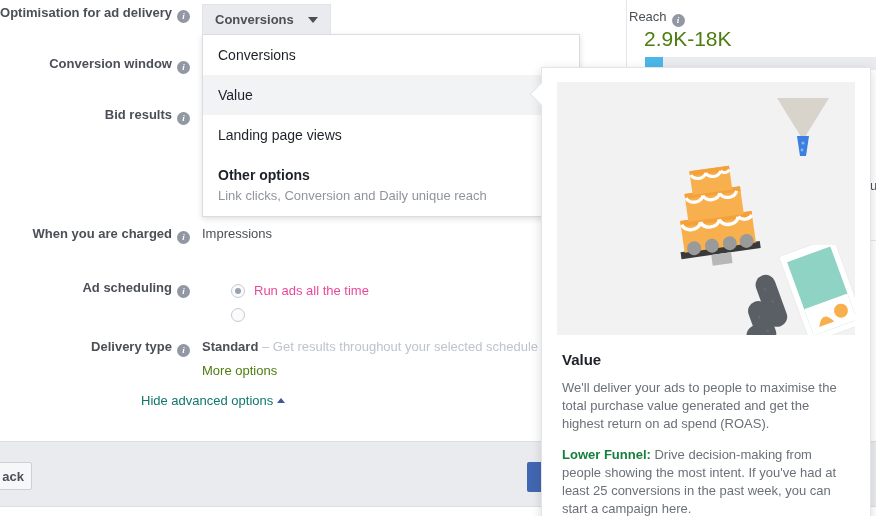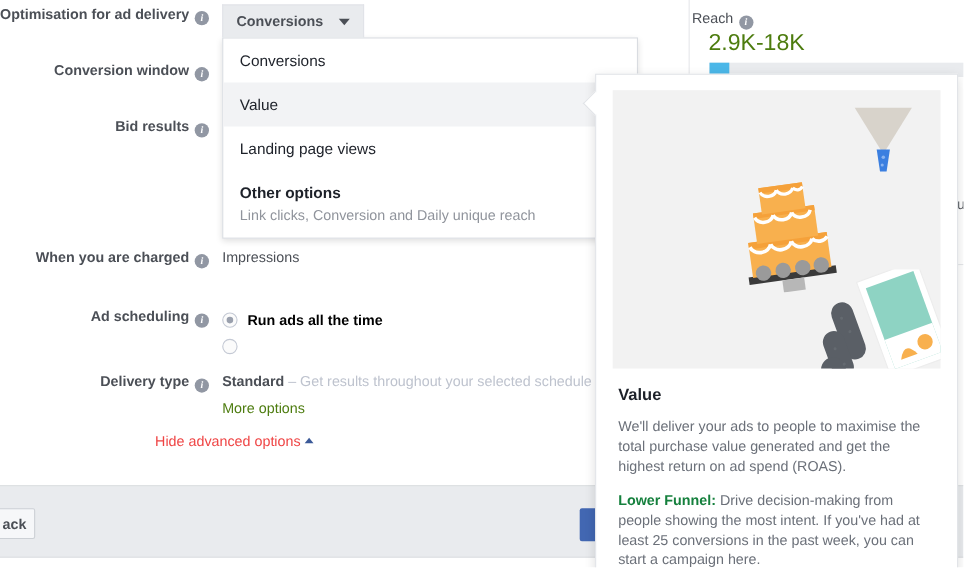--- a/index.html
+++ b/index.html
@@ -94,41 +94,41 @@
   .radio.checked::after {
     content: "";
     position: absolute;
     left: 3px; top: 3px;
     width: 6px; height: 6px;
     border-radius: 50%;
     background: #9aa0ad;
   }
   .radio-label {
     font-size: 13px;
-    font-weight: bold;
-    color: #000000;
+    font-weight: normal;
+    color: #ec4899;
     white-space: nowrap;
   }
 
   .delivery-strong { font-weight: bold; color: #4b4f56; }
   .delivery-rest { color: #bec3ce; }
 
   .link {
     color: #4d7c0f;
     font-size: 13px;
     text-decoration: none;
     cursor: pointer;
   }
 
   .hide-adv {
     position: absolute;
     left: 141px;
     top: 393px;
     font-size: 13px;
-    color: #ef4444;
+    color: #0f766e;
     cursor: pointer;
     white-space: nowrap;
   }
   .caret-up {
     display: inline-block;
     margin-left: 4px;
     width: 0; height: 0;
     border-left: 4px solid transparent;
     border-right: 4px solid transparent;
     border-bottom: 5px solid #3b5998;
@@ -367,21 +367,21 @@
       <div class="row-field"></div>
     </div>
 
     <div class="form-row" style="top:226px;">
       <div class="row-label">
         <span>When you are charged</span><span class="info-icon">i</span>
       </div>
       <div class="row-field value-text">Impressions</div>
     </div>
 
-    <div class="form-row" style="top:280px;">
+    <div class="form-row" style="top:280px;gap:29px;">
       <div class="row-label">
         <span>Ad scheduling</span><span class="info-icon">i</span>
       </div>
       <div class="row-field">
         <div class="radio-line">
           <span class="radio checked"></span>
           <span class="radio-label">Run ads all the time</span>
         </div>
         <div class="radio-line">
           <span class="radio"></span>

